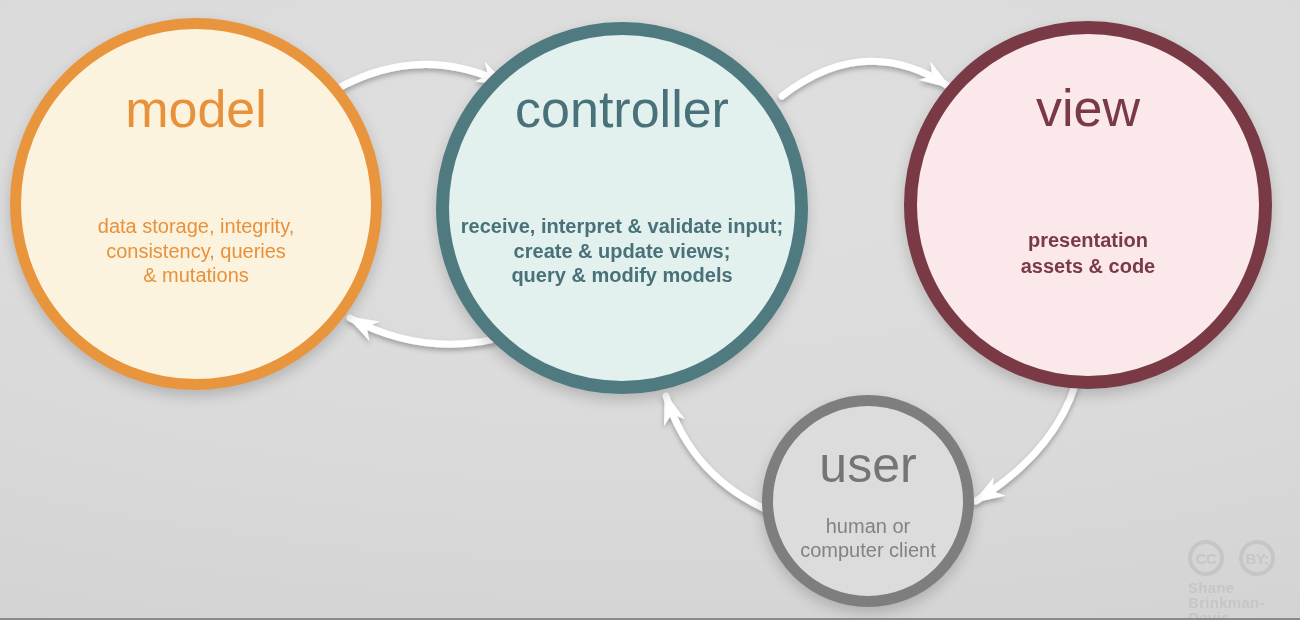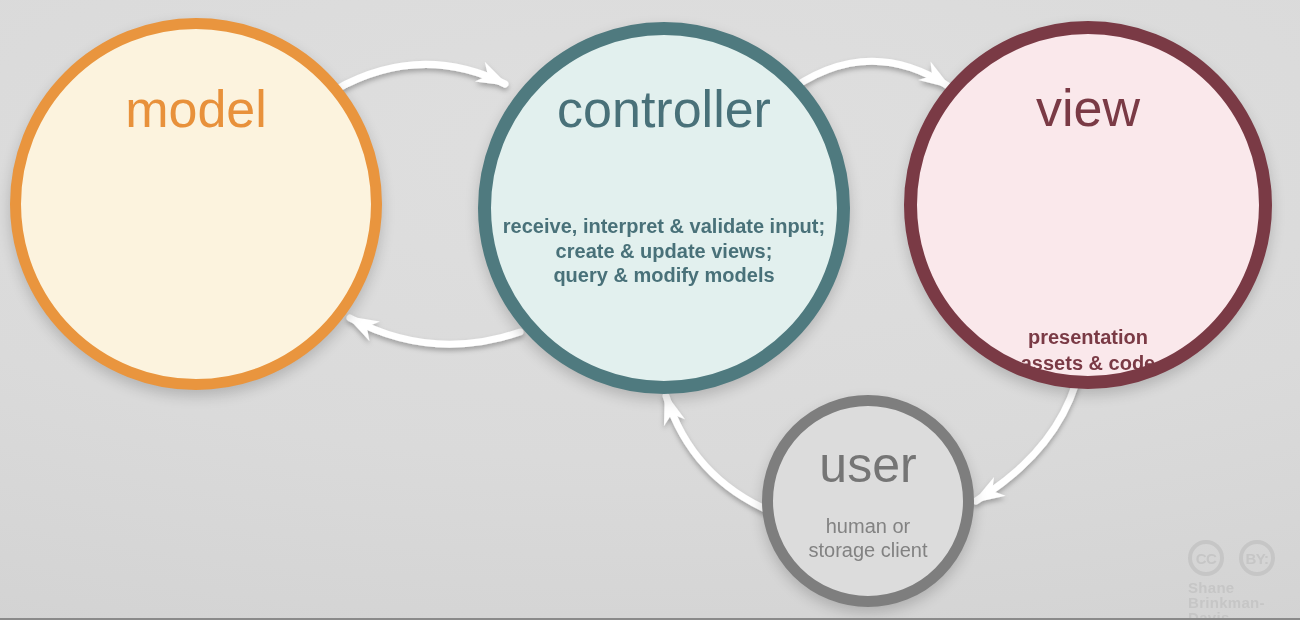--- a/index.html
+++ b/index.html
@@ -36,33 +36,32 @@
 
   .node-model {
     left: 10px; top: 18px; width: 372px; height: 372px;
     background: #fcf3de;
     border: 11px solid #e9953e;
   }
   .node-model .title { margin-top: 52px; font-size: 52px; color: #e8913b; }
   .node-model .desc  { margin-top: 76px; font-size: 20px; line-height: 24.5px; color: #e8913b; }
 
   .node-controller {
-    left: 478px; top: 22px; width: 372px; height: 372px;
+    left: 436px; top: 22px; width: 372px; height: 372px;
     background: #e2f0ee;
     border: 13px solid #4f7a7f;
     text-align: center;
   }
   .node-controller .title { margin-top: 46px; font-size: 52px; color: #497179; }
   .node-controller .desc  { margin-top: 76px; font-size: 20px; line-height: 24.5px; color: #497179; font-weight: bold; }
 
   .node-view {
     left: 904px; top: 21px; width: 368px; height: 368px;
     background: #fae8eb;
     border: 13px solid #7a3a45;
-    justify-content: space-between;
   }
   .node-view .title { margin-top: 46px; font-size: 52px; color: #7a3a45; }
   .node-view .desc  { margin-top: 90px; font-size: 20px; line-height: 26px; color: #7a3a45; font-weight: bold; }
 
   .node-user {
     left: 762px; top: 395px; width: 212px; height: 212px;
     background: #dcdcdc;
     border: 11px solid #7e7e7e;
     gap: 16px;
   }
@@ -107,39 +106,42 @@
       <path d="M 335 90 Q 420 42 505 84" marker-end="url(#ah)"></path>
       <path d="M 520 332 Q 432 362 350 318" marker-end="url(#ah)"></path>
       <path d="M 782 96 Q 865 32 948 86" marker-end="url(#ah)"></path>
       <path d="M 1080 368 Q 1062 448 976 501" marker-end="url(#ah)"></path>
       <path d="M 772 512 Q 692 478 666 396" marker-end="url(#ah)"></path>
     </g>
   </svg>
 
   <div class="node node-model">
     <div class="title">model</div>
+    <div class="desc">data storage, integrity,
+consistency, queries
+&amp; mutations</div>
   </div>
 
   <div class="node node-controller">
     <div class="title">controller</div>
     <div class="desc">receive, interpret &amp; validate input;
 create &amp; update views;
 query &amp; modify models</div>
   </div>
 
   <div class="node node-view">
     <div class="title">view</div>
     <div class="desc">presentation
 assets &amp; code</div>
   </div>
 
   <div class="node node-user">
     <div class="title">user</div>
     <div class="desc">human or
-storage client</div>
+computer client</div>
   </div>
 
   <div class="attribution">
     <div class="badges">
       <div class="badge">CC</div>
       <div class="badge">BY:</div>
     </div>
     <div class="author">
       <div>Shane</div>
       <div>Brinkman-Davis</div>

